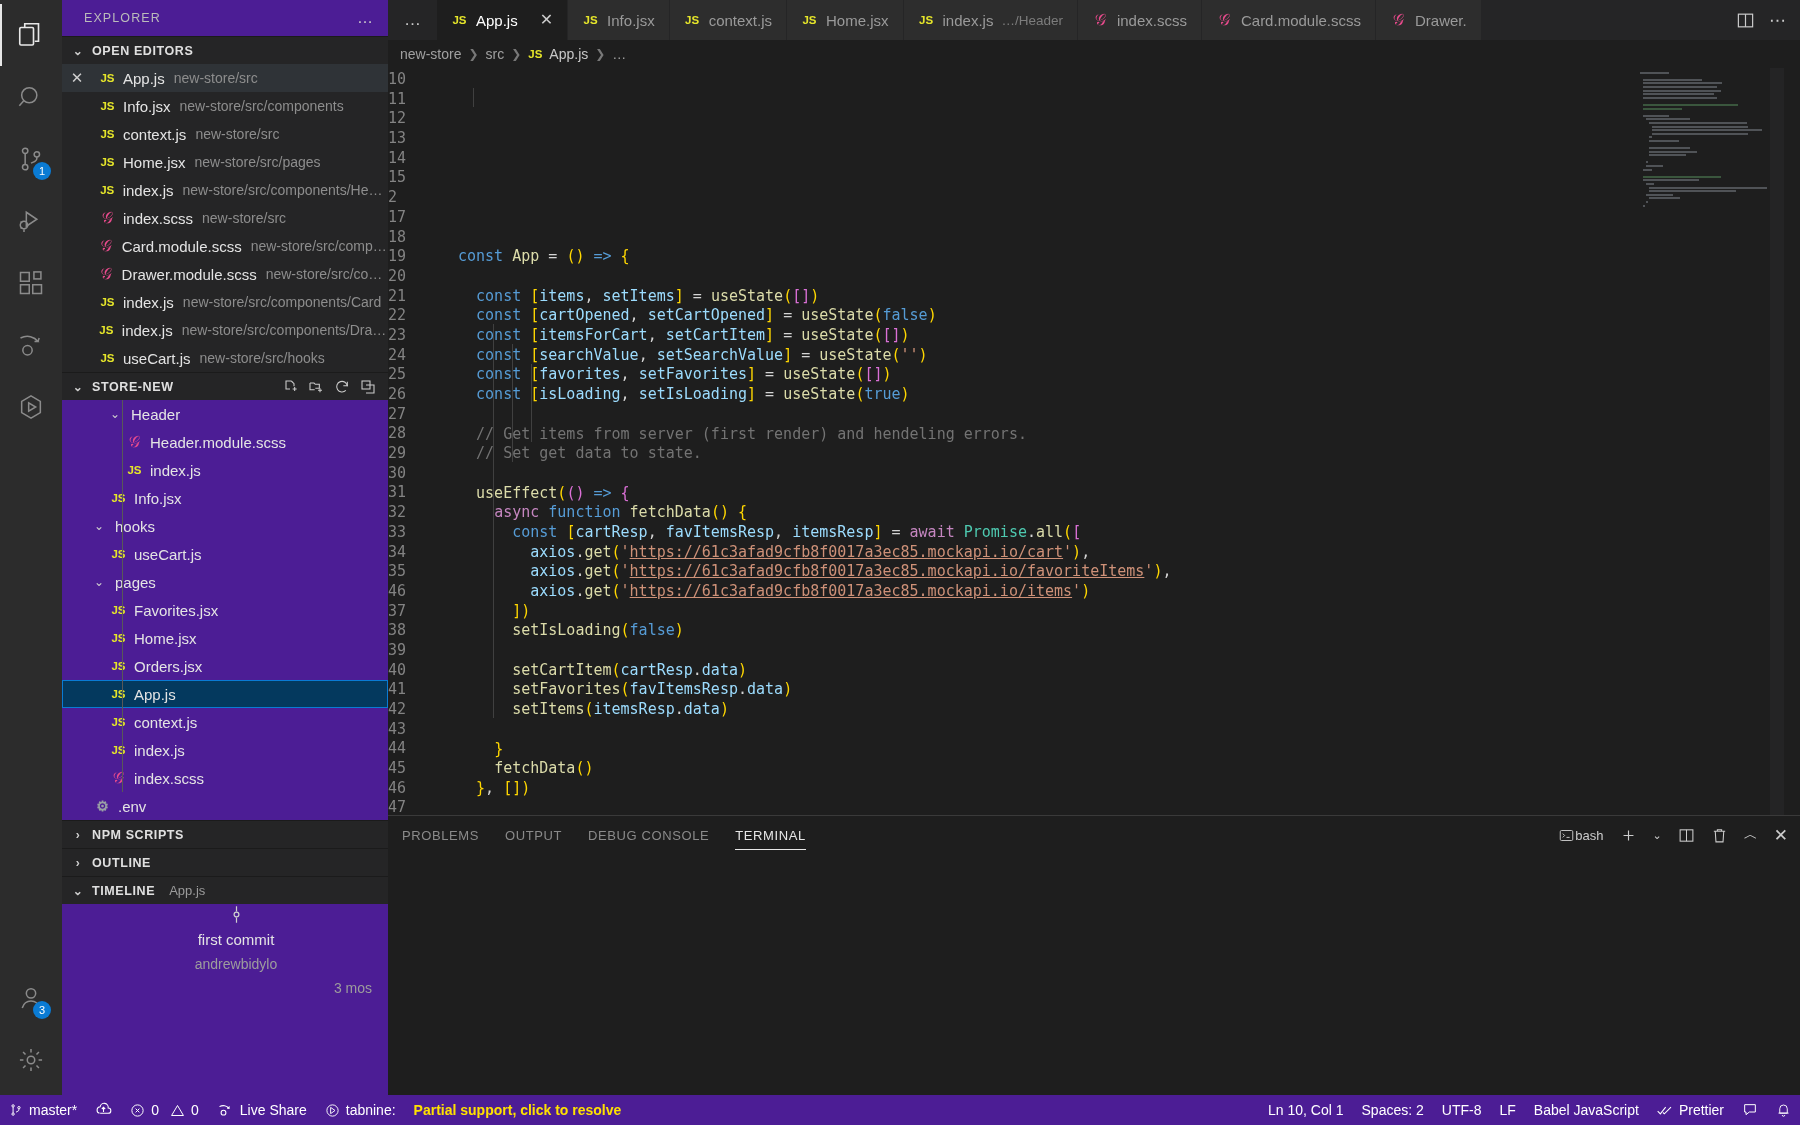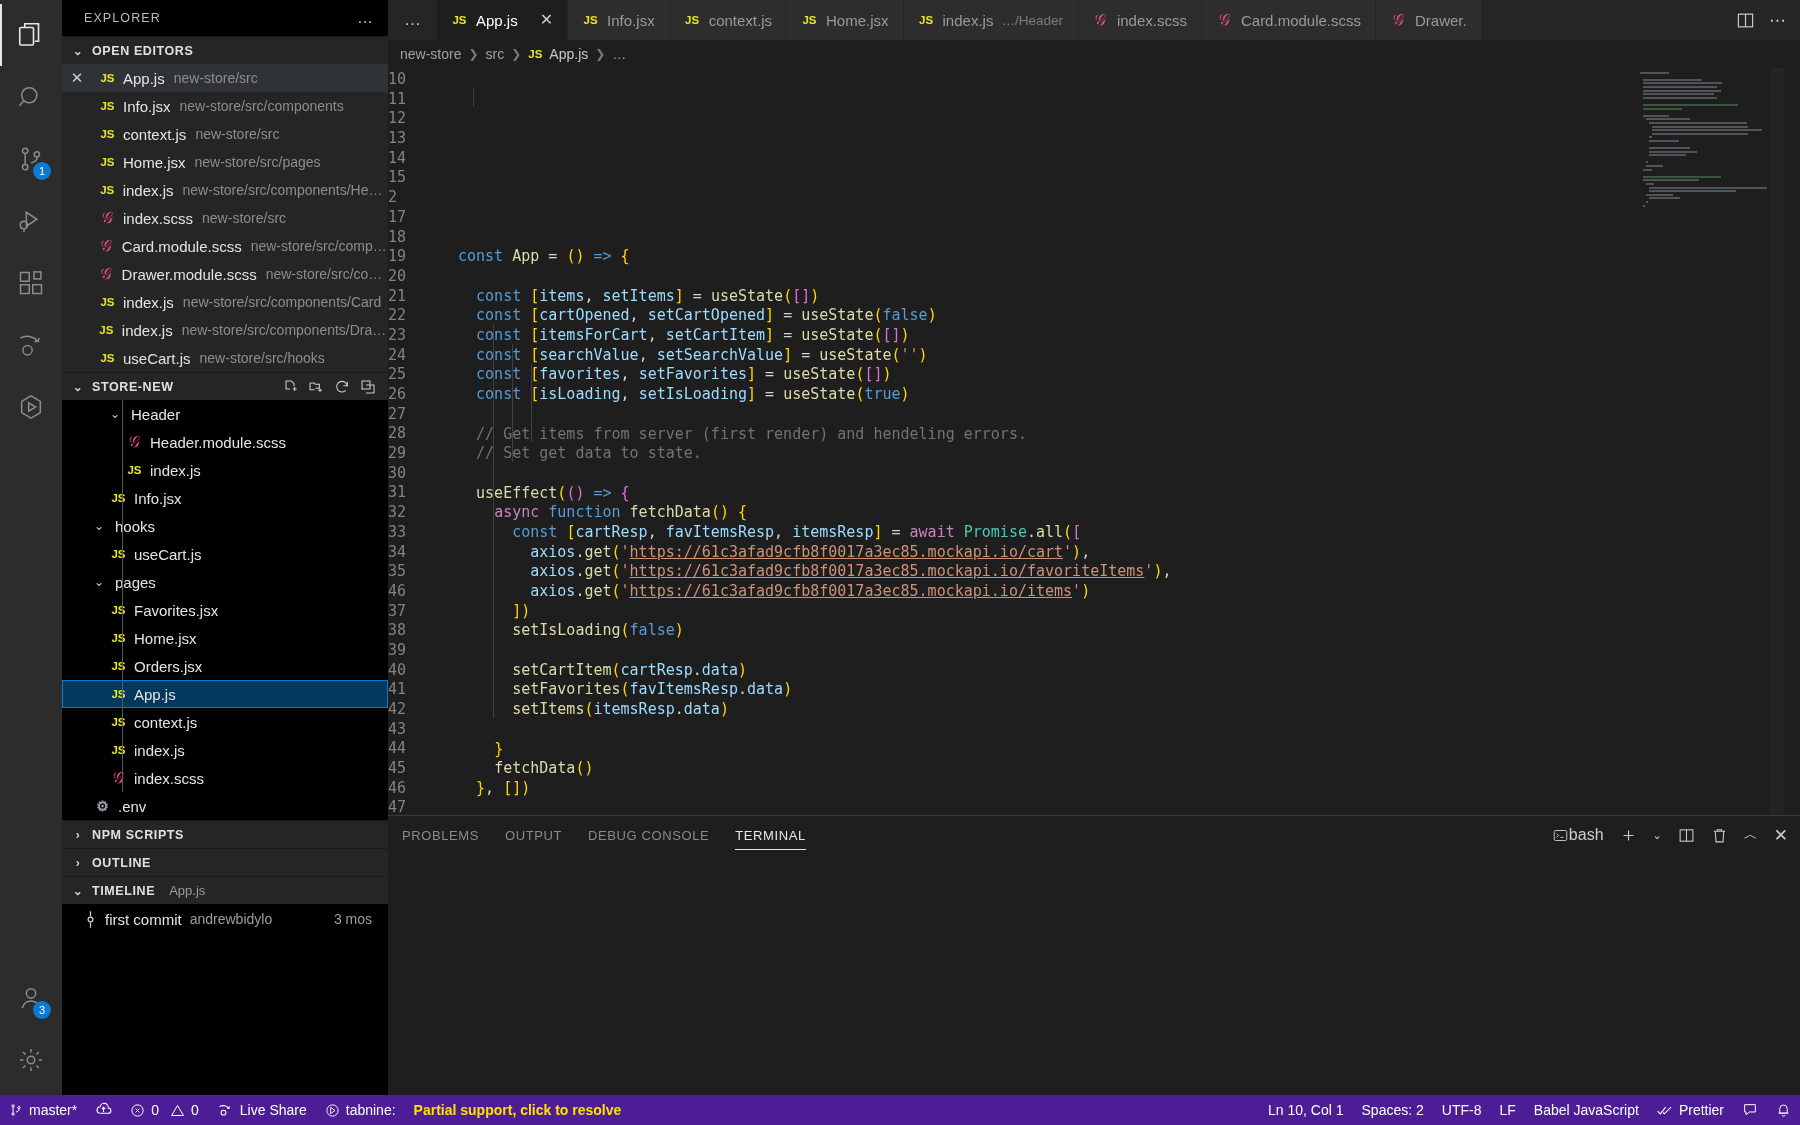--- a/index.html
+++ b/index.html
@@ -29,21 +29,21 @@
   .act-item svg { display: block; }
   .act-badge {
     position: absolute; right: 11px; bottom: 10px;
     background: #0a7bd4; color: #fff; font-size: 11px; line-height: 18px;
     min-width: 18px; height: 18px; border-radius: 9px; text-align: center;
     font-family: "Liberation Sans", sans-serif;
   }
   .act-bottom { margin-top: auto; padding-bottom: 4px; display: flex; flex-direction: column; }
 
   
-  .sidebar { width: 326px; flex: 0 0 326px; background: #000000; display: flex; flex-direction: column; font-size: 15px; color: #ccc; overflow: hidden; }
+  .sidebar { width: 326px; flex: 0 0 326px; background: #4c1d95; display: flex; flex-direction: column; font-size: 15px; color: #ccc; overflow: hidden; }
   .sb-title { height: 36px; display: flex; align-items: center; padding: 0 8px 0 22px; color: #bbbbbb; font-size: 12.5px; letter-spacing: 1.1px; }
   .sb-title .label { flex: 1; }
   .sb-title .dots { color: #ccc; font-size: 16px; letter-spacing: 1px; padding-right: 6px; }
 
   .section-head {
     height: 28px; display: flex; align-items: center; gap: 6px;
     font-size: 12.5px; font-weight: bold; letter-spacing: .6px; color: #e0e0e0;
     padding-left: 8px; background: #252526;
     border-top: 1px solid #1b1b1b;
   }
@@ -63,21 +63,21 @@
   .row .close { width: 30px; text-align: center; color: #cfcfcf; font-size: 15px; }
   .row .spacer30 { width: 30px; }
   .ficon { font-size: 11.5px; font-weight: bold; font-family: "Liberation Sans", sans-serif; width: 17px; text-align: center; flex: 0 0 17px;}
   .ficon.js { color: #e5e52a; }
   .ficon.scss { color: #e94b8d; font-size: 16px; font-weight: normal; font-family: "Liberation Serif", serif; }
   .ficon.env { color: #9aa0a6; font-size: 14px; }
   .fname { color: #e4e4e4; font-size: 15px; }
   .fpath { color: #8d8d8d; font-size: 14px; margin-left: 2px; overflow: hidden; text-overflow: ellipsis; text-align: right; }
   .indent-guide { position: absolute; left: 0; top: 0; bottom: 0; width: 1px; background: #585858; }
   .tree { position: relative; }
-  .timeline-row { height: 30px; display: flex; align-items: center; padding-left: 22px; font-size: 15px; color: #e4e4e4; gap: 8px; }
+  .timeline-row { height: 30px; display: flex; align-items: center; padding-left: 22px; font-size: 15px; color: #e4e4e4; gap: 8px; flex-direction: column; }
   .timeline-row .who { color: #9d9d9d; font-size: 14px; }
   .timeline-row .ago { margin-left: auto; color: #9d9d9d; font-size: 14px; padding-right: 16px; }
 
   
   .editor-col { flex: 1; display: flex; flex-direction: column; min-width: 0; background: #1e1e1e; }
   .tabbar { height: 40px; display: flex; background: #252526; overflow: hidden; position: relative; }
   .tab {
     display: flex; align-items: center; gap: 8px; padding: 0 14px;
     font-size: 15px; color: #9a9a9a; background: #2d2d2d;
     border-right: 1px solid #252526; white-space: nowrap; min-width: 0;
@@ -122,21 +122,21 @@
   .t-br2   { color: #da70d6; }
   .t-link  { color: #ce9178; text-decoration: underline; }
 
   
   .panel { height: 280px; flex: 0 0 280px; background: #1e1e1e; border-top: 1px solid #3a3a3a; display: flex; flex-direction: column; }
   .panel-head { height: 38px; display: flex; align-items: center; padding: 0 12px 0 14px; gap: 26px; }
   .ptab { font-size: 13px; letter-spacing: .6px; color: #8a8a8a; position: relative; height: 38px; display: flex; align-items: center; }
   .ptab.active { color: #e7e7e7; }
   .ptab.active::after { content: ""; position: absolute; left: 0; right: 0; bottom: 4px; height: 1px; background: #e7e7e7; }
   .panel-actions { margin-left: auto; display: flex; align-items: center; gap: 16px; color: #cccccc; font-size: 14px; }
-  .panel-actions .bashsel { display: flex; align-items: center; gap: 1px; font-size: 16px; }
+  .panel-actions .bashsel { display: flex; align-items: flex-start; gap: 1px; font-size: 13px; }
   .term-body { flex: 1; padding: 6px 14px; font-family: "DejaVu Sans Mono", monospace; font-size: 15px; line-height: 20px; color: #d6d6d6; white-space: pre; }
 
   
   .statusbar {
     height: 30px; flex: 0 0 30px; background: #4c1d95; display: flex; align-items: center;
     color: #ffffff; font-size: 14px; padding: 0 0 0 0;
   }
   .sb-left { display: flex; align-items: center; }
   .sb-right { margin-left: auto; display: flex; align-items: center; }
   .sb-item { display: flex; align-items: center; gap: 6px; padding: 0 9px; height: 30px; line-height: 30px; white-space: nowrap; }

